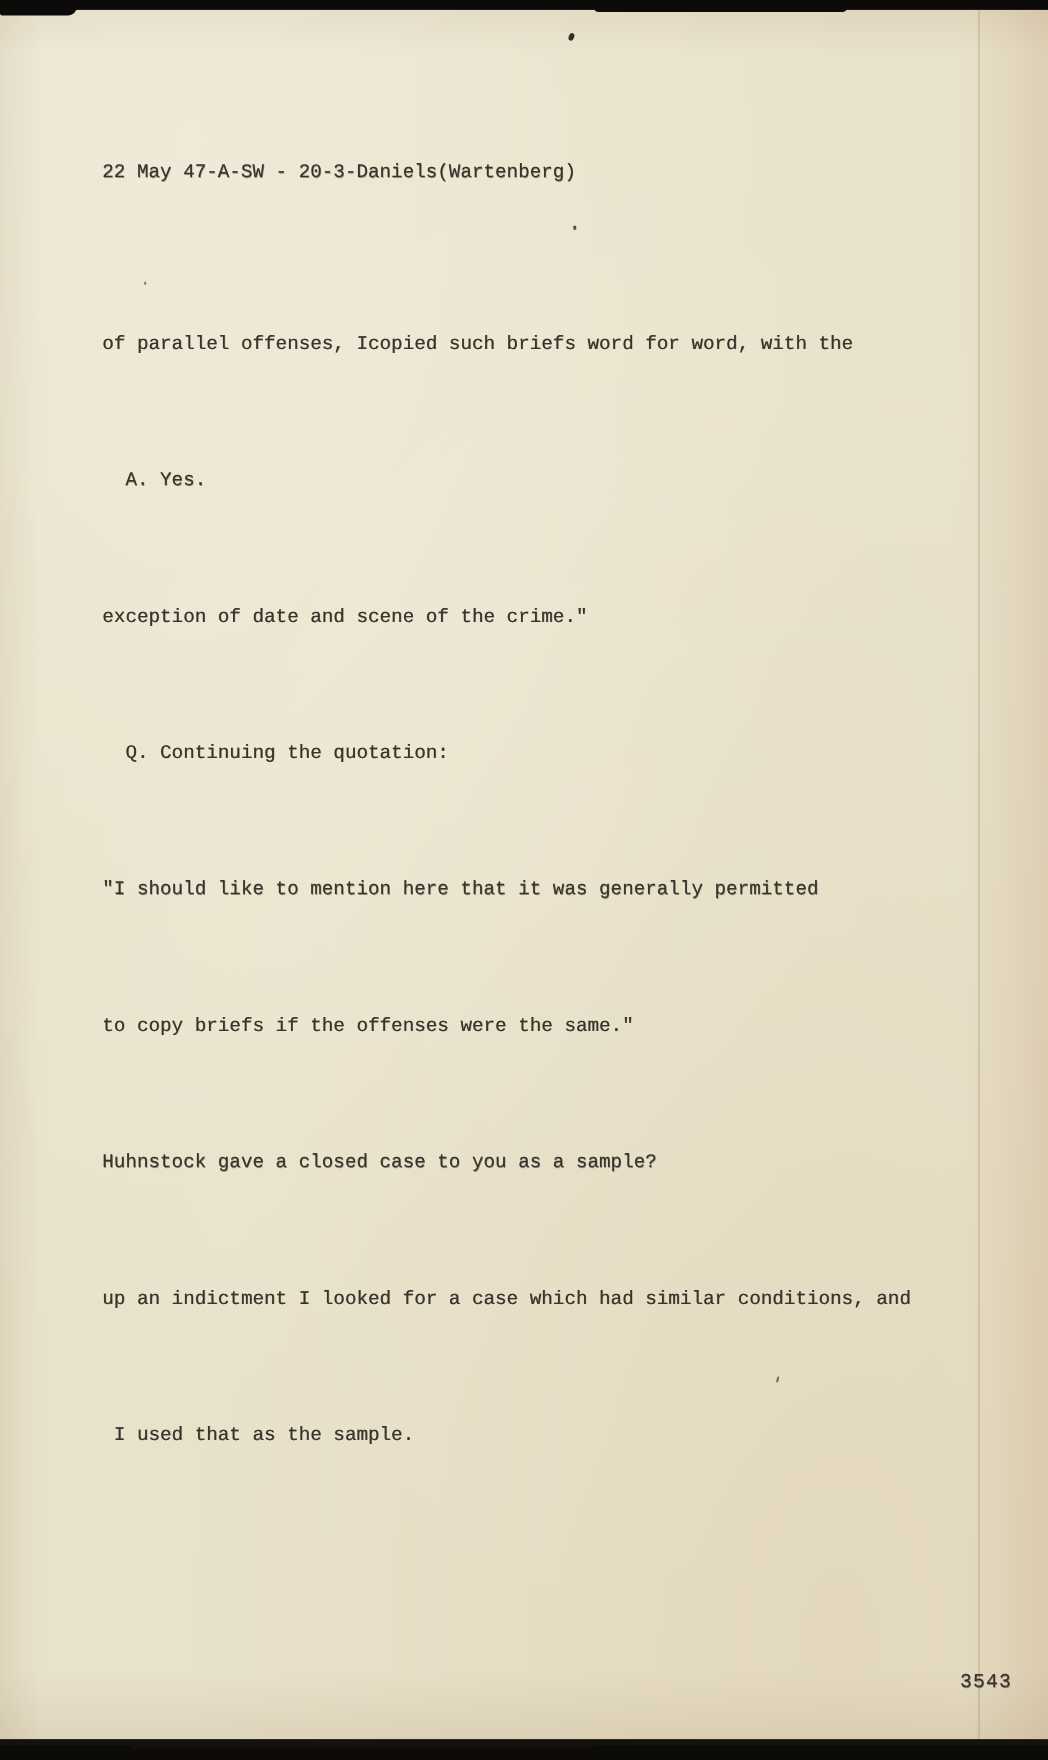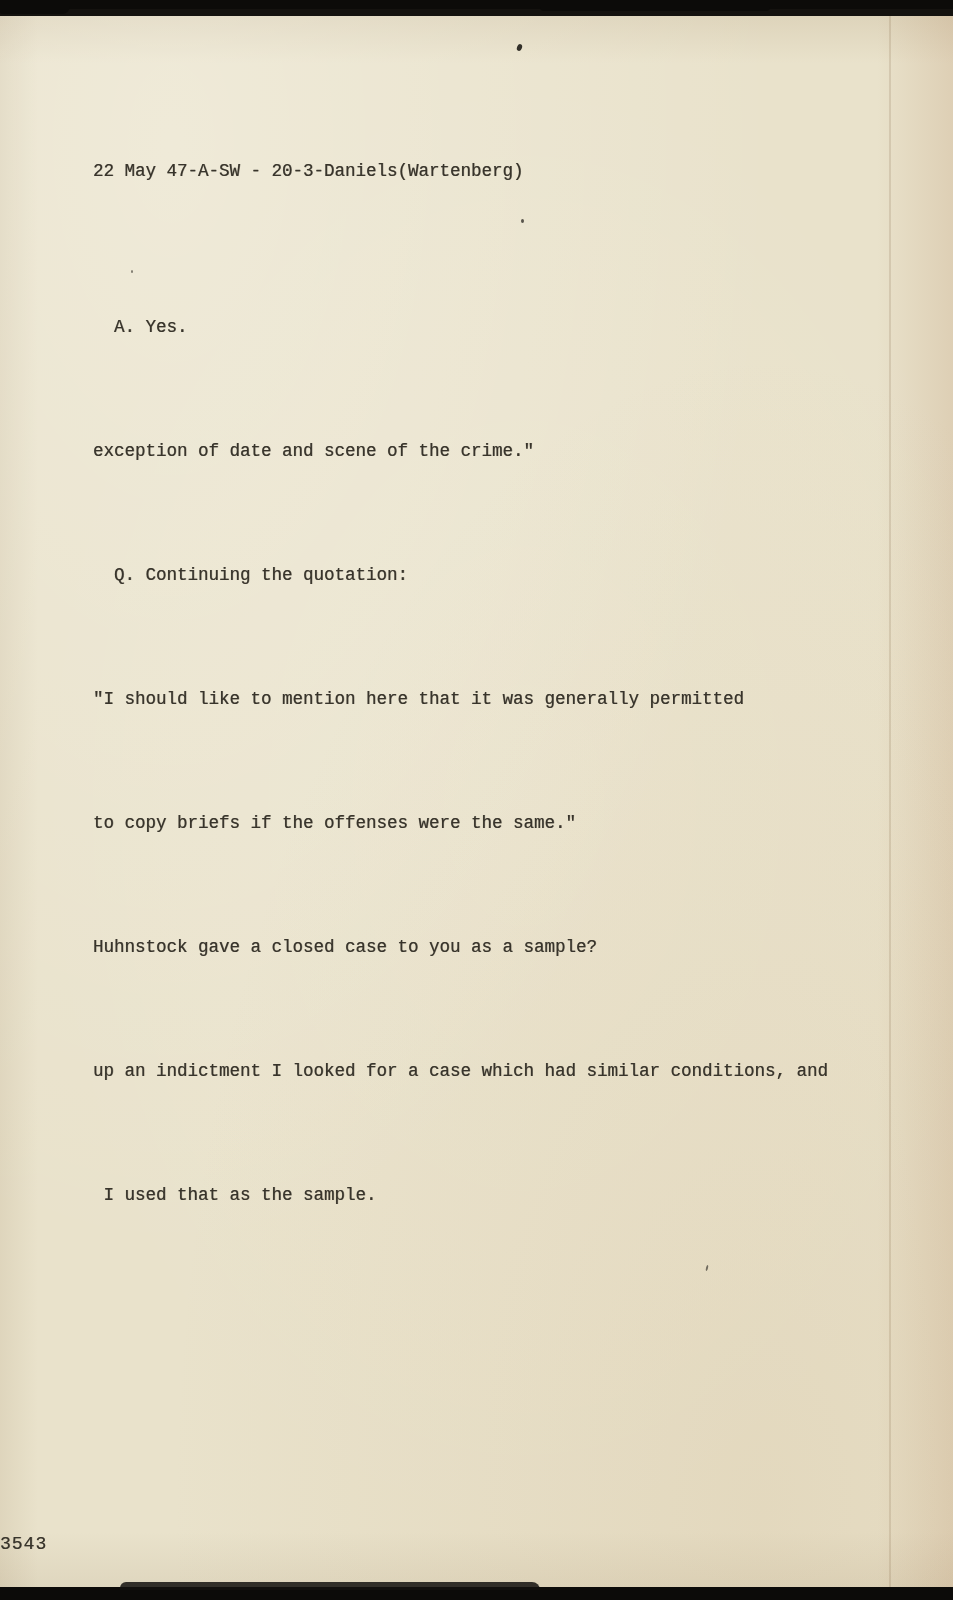--- a/index.html
+++ b/index.html
@@ -4,21 +4,21 @@
 <style>
   html,body{margin:0;padding:0;}
   body{
     width:953px;height:1600px;
     background:#14120f;
     position:relative;
     overflow:hidden;
     font-family:"Liberation Mono","DejaVu Sans Mono",monospace;
   }
   .paper{
-    position:absolute;left:0;top:16px;width:953px;height:1579px;
+    position:absolute;left:0;top:2px;width:953px;height:1579px;
     background-color:#e9e2cb;
     background-image:
       radial-gradient(ellipse at 18% 8%, rgba(255,255,250,0.28), transparent 55%),
       radial-gradient(ellipse at 80% 95%, rgba(196,166,122,0.16), transparent 55%),
       radial-gradient(ellipse at 55% 50%, rgba(255,255,245,0.10), transparent 70%),
       linear-gradient(to right, rgba(130,100,60,0.10), transparent 4%, transparent 92%, rgba(170,120,80,0.18)),
       linear-gradient(to bottom, rgba(140,110,70,0.12), transparent 3%, transparent 96%, rgba(120,95,60,0.10));
   }
   .crease{
     position:absolute;top:0;left:889px;width:2px;height:100%;
@@ -42,40 +42,41 @@
     position:absolute;left:93px;top:88px;
     font-size:17.5px;line-height:27px;
   }
   .transcript{
     position:absolute;left:93px;top:208px;width:820px;
     font-size:17.5px;line-height:41.35px;
   }
   .tline{height:41.35px;}
   .pagenum{
     position:absolute;left:0;top:1518px;width:920px;
-    text-align:left;
+    text-align:right;
     font-size:18px;letter-spacing:1px;
   }
   .speck{position:absolute;background:#33302a;border-radius:50%;}
   .speck.s1{left:517px;top:28px;width:5px;height:7px;transform:rotate(20deg);}
   .speck.s2{left:521px;top:203px;width:3px;height:4px;opacity:0.8;}
   .speck.s3{left:131px;top:254px;width:2px;height:3px;opacity:0.6;}
   .speck.s4{left:706px;top:1249px;width:2px;height:6px;opacity:0.65;transform:rotate(14deg);}
 </style>
 </head>
 <body>
 
 <div class="paper">
   <div class="crease"></div>
 
   <div class="doc-header ink">
     <div>22 May 47-A-SW - 20-3-Daniels(Wartenberg)</div>
   </div>
 
   <div class="transcript ink">
+    <div class="tline">of parallel offenses, Icopied such briefs word for word, with the</div>
     <div class="tline">  A. Yes.</div>
     <div class="tline">exception of date and scene of the crime."</div>
     <div class="tline">  Q. Continuing the quotation:</div>
     <div class="tline">"I should like to mention here that it was generally permitted</div>
     <div class="tline">to copy briefs if the offenses were the same."</div>
     <div class="tline">Huhnstock gave a closed case to you as a sample?</div>
     <div class="tline">up an indictment I looked for a case which had similar conditions, and</div>
     <div class="tline"> I used that as the sample.</div>
     
     

